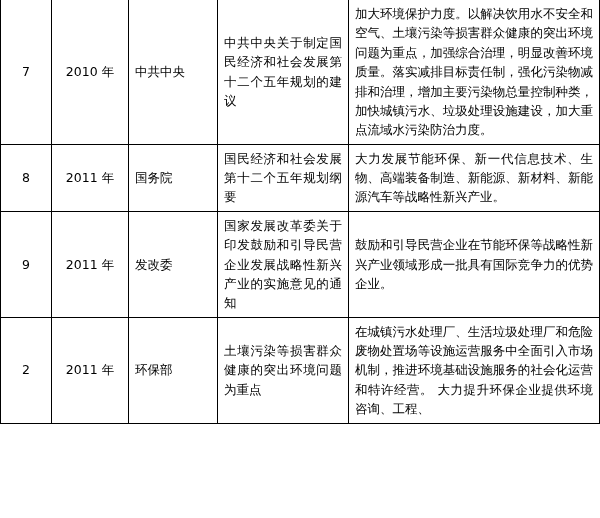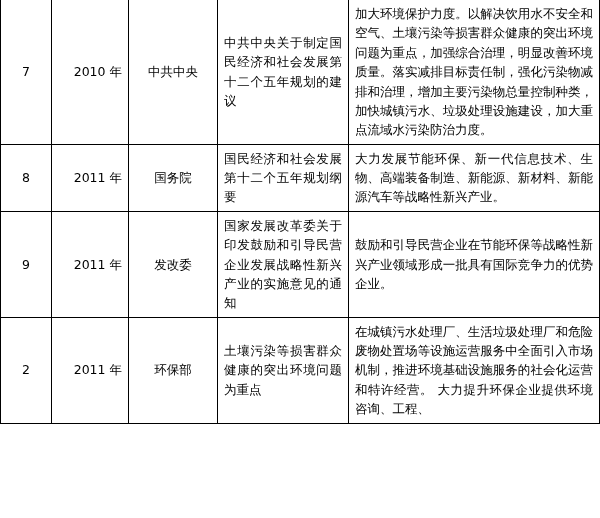--- a/index.html
+++ b/index.html
@@ -26,26 +26,26 @@
     font-size: 12.5px;
     line-height: 1.55;
   }
   td.c-num {
     width: 38px;
     text-align: center;
     padding: 4px 2px;
   }
   td.c-year {
     width: 64px;
-    text-align: right;
+    text-align: center;
     padding: 4px 2px;
   }
   td.c-org {
     width: 76px;
-    text-align: center;
+    text-align: left;
     padding: 4px 4px;
   }
   td.c-title {
     width: 118px;
     text-align: justify;
     text-justify: inter-ideograph;
     padding: 4px 7px;
   }
   td.c-content {
     text-align: justify;

